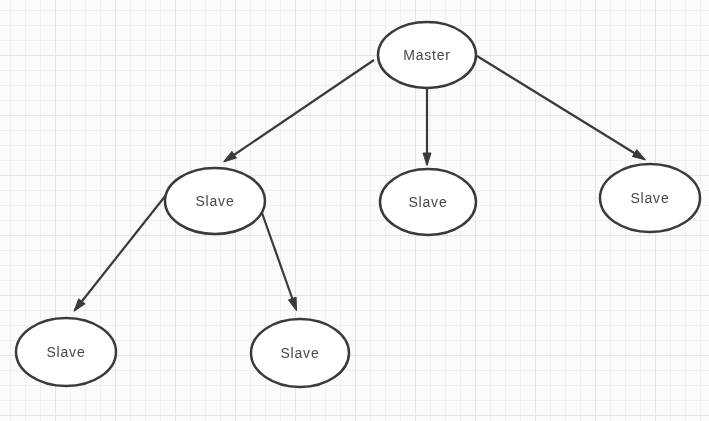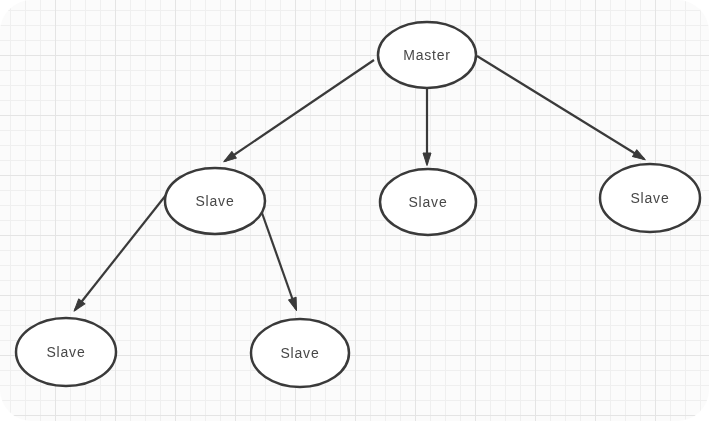--- a/index.html
+++ b/index.html
@@ -13,21 +13,20 @@
     overflow: hidden;
     background-color: #fbfbfb;
     
     background-image:
       linear-gradient(to right, #e4e4e4 1px, transparent 1px),
       linear-gradient(to bottom, #e4e4e4 1px, transparent 1px),
       linear-gradient(to right, #efefef 1px, transparent 1px),
       linear-gradient(to bottom, #efefef 1px, transparent 1px);
     background-size: 60px 60px, 60px 60px, 15px 15px, 15px 15px;
     background-position: 55px 0, 0 55px, 10px 0, 0 10px;
-    border-radius: 32px;
   }
   #diagram-svg {
     position: absolute;
     top: 0;
     left: 0;
   }
   .node-shape {
     fill: #ffffff;
     stroke: #3a3a3a;
     stroke-width: 2.5;

